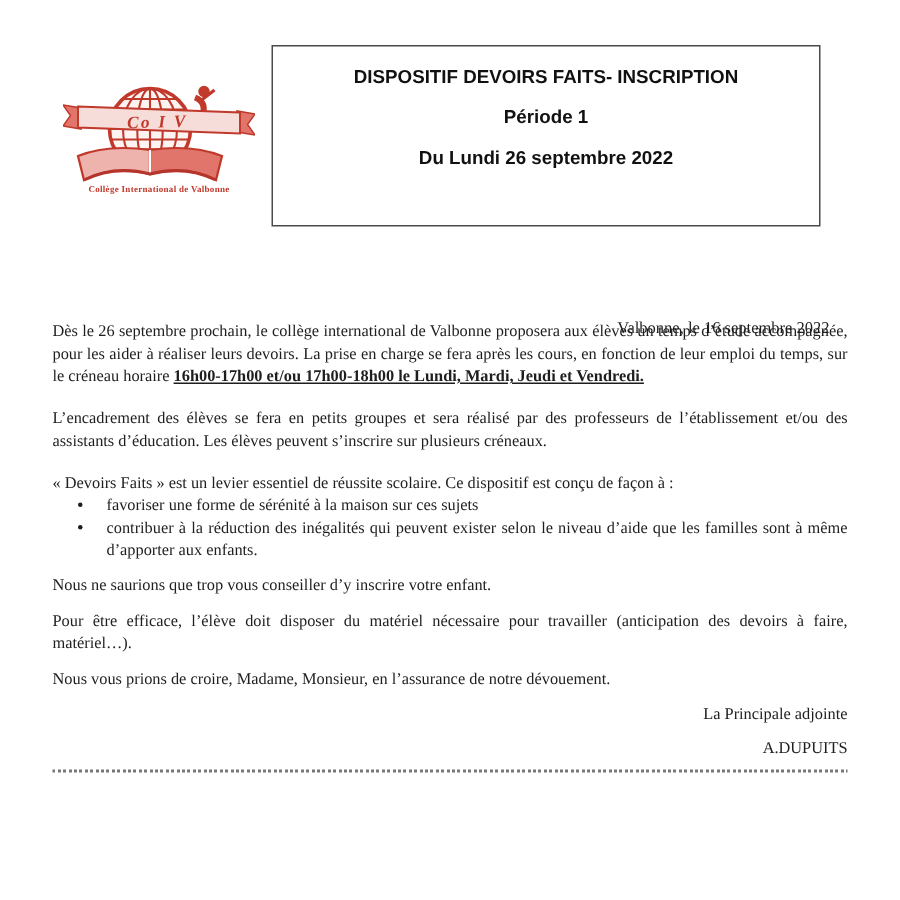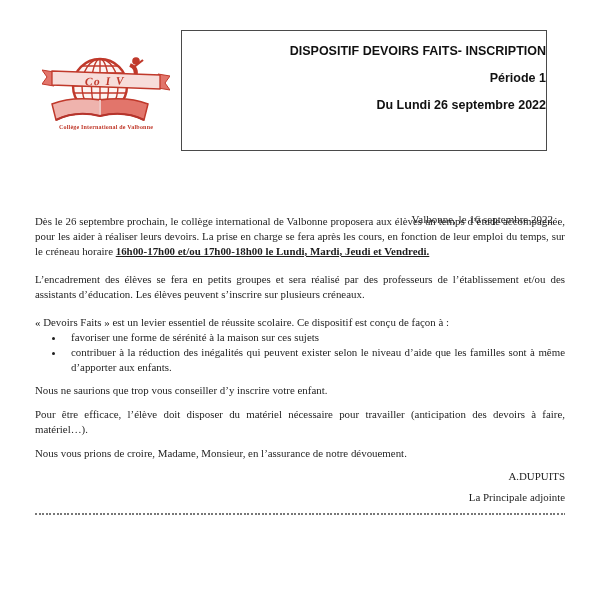--- a/index.html
+++ b/index.html
@@ -18,21 +18,21 @@
   .logo-caption{
     font-size:6px;font-weight:bold;color:#c0392b;
     font-family:"Liberation Serif",serif;
     letter-spacing:0.2px;margin-top:2px;white-space:nowrap;
   }
 
   
   .header-box{
     position:absolute;left:181px;top:30px;width:366px;height:121px;
     border:1.5px solid #4a4a4a;box-sizing:border-box;
-    text-align:right;
+    text-align:center;
     font-family:"Liberation Sans","DejaVu Sans",sans-serif;
     font-weight:bold;color:#111;
     padding-top:7px;
   }
   .header-box .hb-line{font-size:12.5px;line-height:27px;}
 
   
   .dateline{
     position:absolute;top:173px;right:47px;
     font-size:11px;color:#1e1e1e;margin-top:40px;
@@ -132,19 +132,19 @@
     </ul>
 
     <p class="underline mb9">Nous ne saurions que trop vous conseiller d’y inscrire votre enfant.</p>
 
 
 
     <p class="mb9">Pour être efficace, l’élève doit disposer du matériel nécessaire pour travailler (anticipation des devoirs à faire, matériel…).</p>
 
     <p class="mb8">Nous vous prions de croire, Madame, Monsieur, en l’assurance de notre dévouement.</p>
 
+    <p class="sig mb8">La Principale adjointe</p>
     <p class="sig mb6">A.DUPUITS</p>
-    <p class="sig mb8">La Principale adjointe</p>
 
     <div class="dashes"></div>
   </div>
 
 </div>
 
 </body></html>

